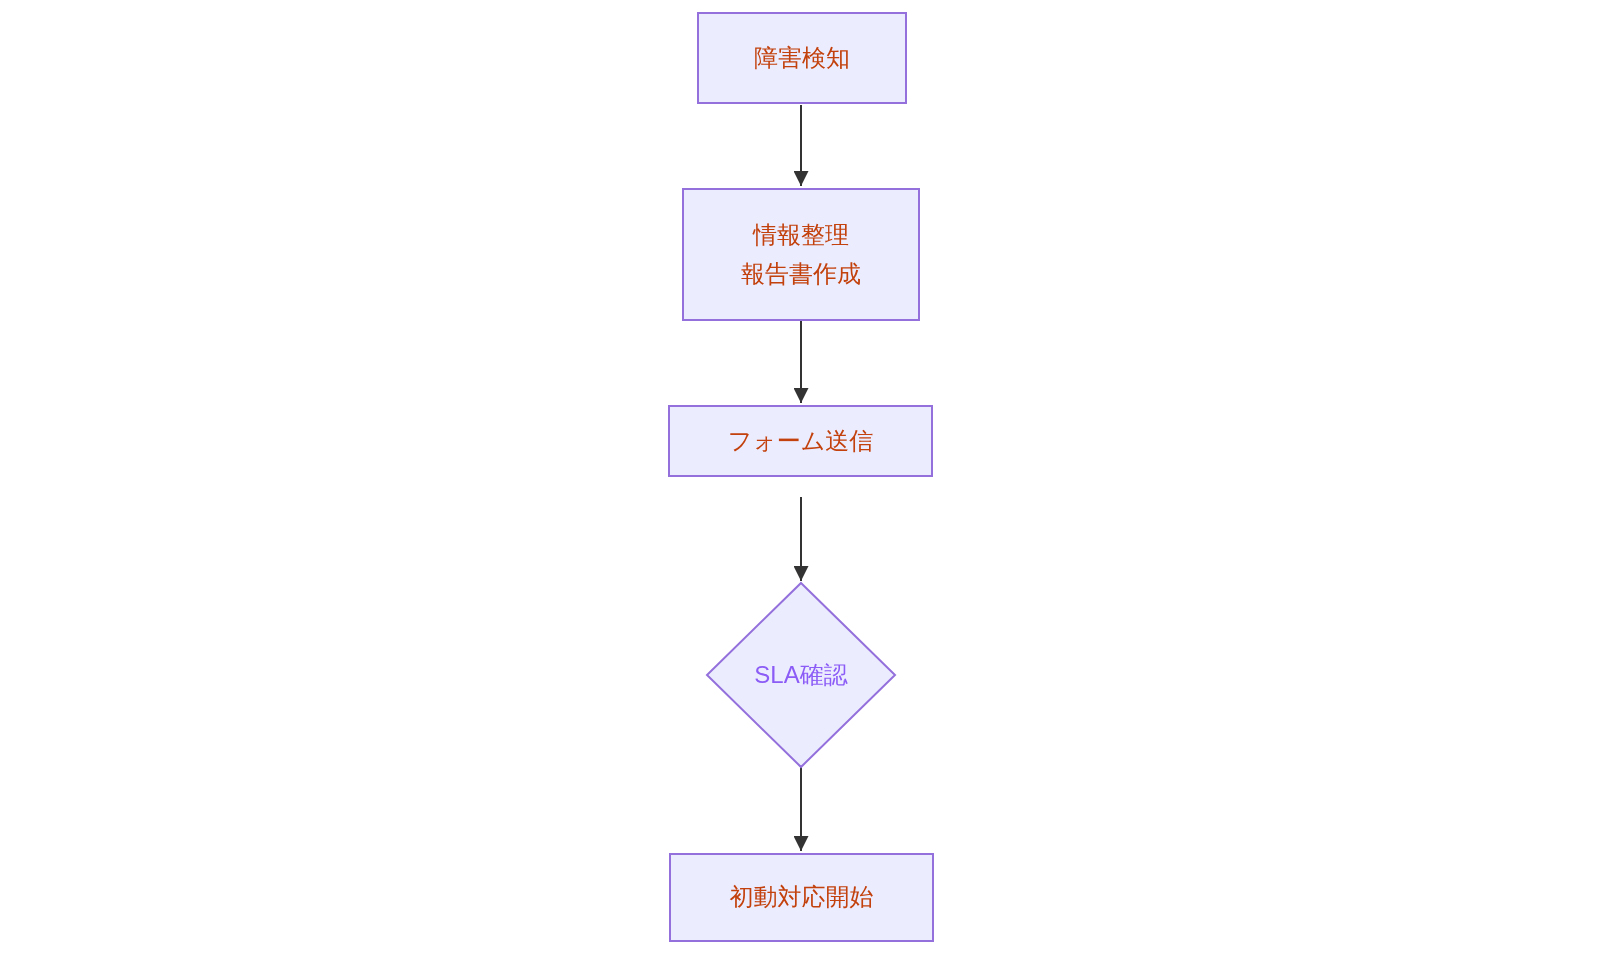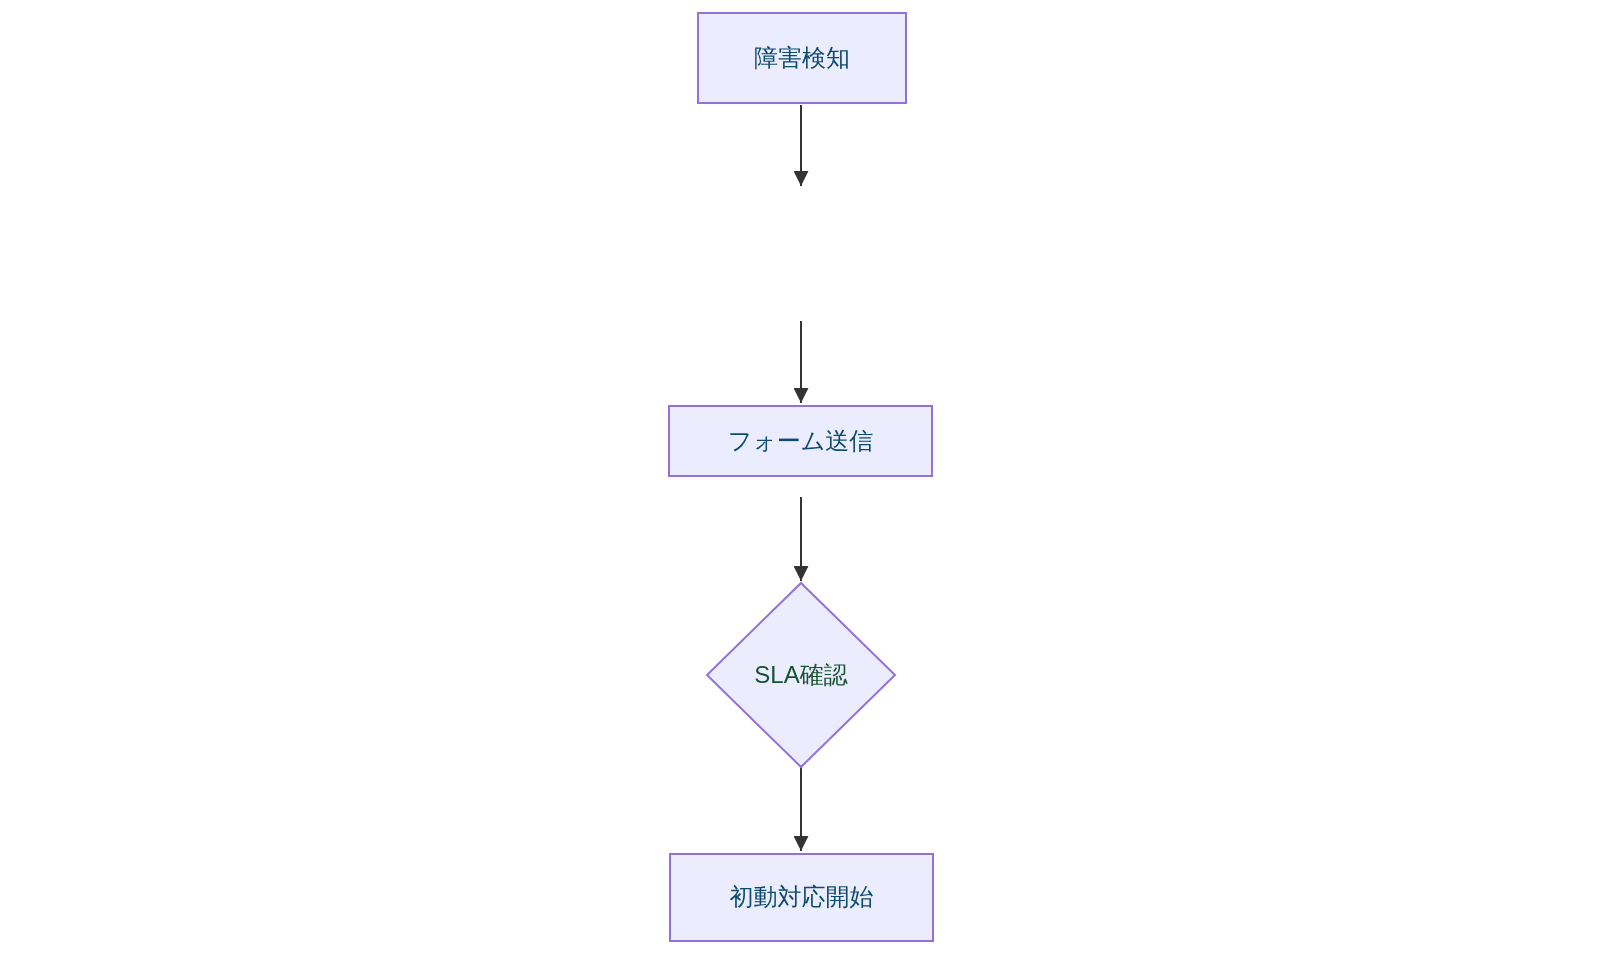--- a/index.html
+++ b/index.html
@@ -30,36 +30,36 @@
   .diamond {
     fill: #ECECFF;
     stroke: #9370DB;
     stroke-width: 2;
   }
   .node {
     position: absolute;
     box-sizing: border-box;
     background: #ECECFF;
     border: 2px solid #9370DB;
-    color: #0c4a6e;
+    color: #c2410c;
     font-size: 24px;
     line-height: 1.6;
     display: flex;
     flex-direction: column;
     align-items: center;
     justify-content: center;
     text-align: center;
   }
   .diamond-label {
     position: absolute;
     left: 707px;
     top: 583px;
     width: 188px;
     height: 184px;
-    color: #14532d;
+    color: #8b5cf6;
     font-size: 24px;
     display: flex;
     align-items: center;
     justify-content: center;
     text-align: center;
   }
   #node-failure-detection { left: 697px; top: 12px;  width: 210px; height: 92px;  }
   #node-organize-report   { left: 682px; top: 188px; width: 238px; height: 133px; }
   #node-form-submission   { left: 668px; top: 405px; width: 265px; height: 72px;  }
   #node-initial-response  { left: 669px; top: 853px; width: 265px; height: 89px;  }
@@ -80,20 +80,24 @@
     <path class="edge" d="M801,321 L801,403" marker-end="url(#arrowhead)"></path>
     <path class="edge" d="M801,497 L801,581" marker-end="url(#arrowhead)"></path>
     <path class="edge" d="M801,767 L801,851" marker-end="url(#arrowhead)"></path>
     <polygon class="diamond" points="801,583 895,675 801,767 707,675"></polygon>
   </svg>
 
   <div class="node" id="node-failure-detection">
     <span class="label-line">障害検知</span>
   </div>
 
+  <div class="node" id="node-organize-report">
+    <span class="label-line">情報整理</span>
+    <span class="label-line">報告書作成</span>
+  </div>
 
   <div class="node" id="node-form-submission">
     <span class="label-line">フォーム送信</span>
   </div>
 
   <div class="diamond-label">
     <span class="label-line">SLA確認</span>
   </div>
 
   <div class="node" id="node-initial-response">

